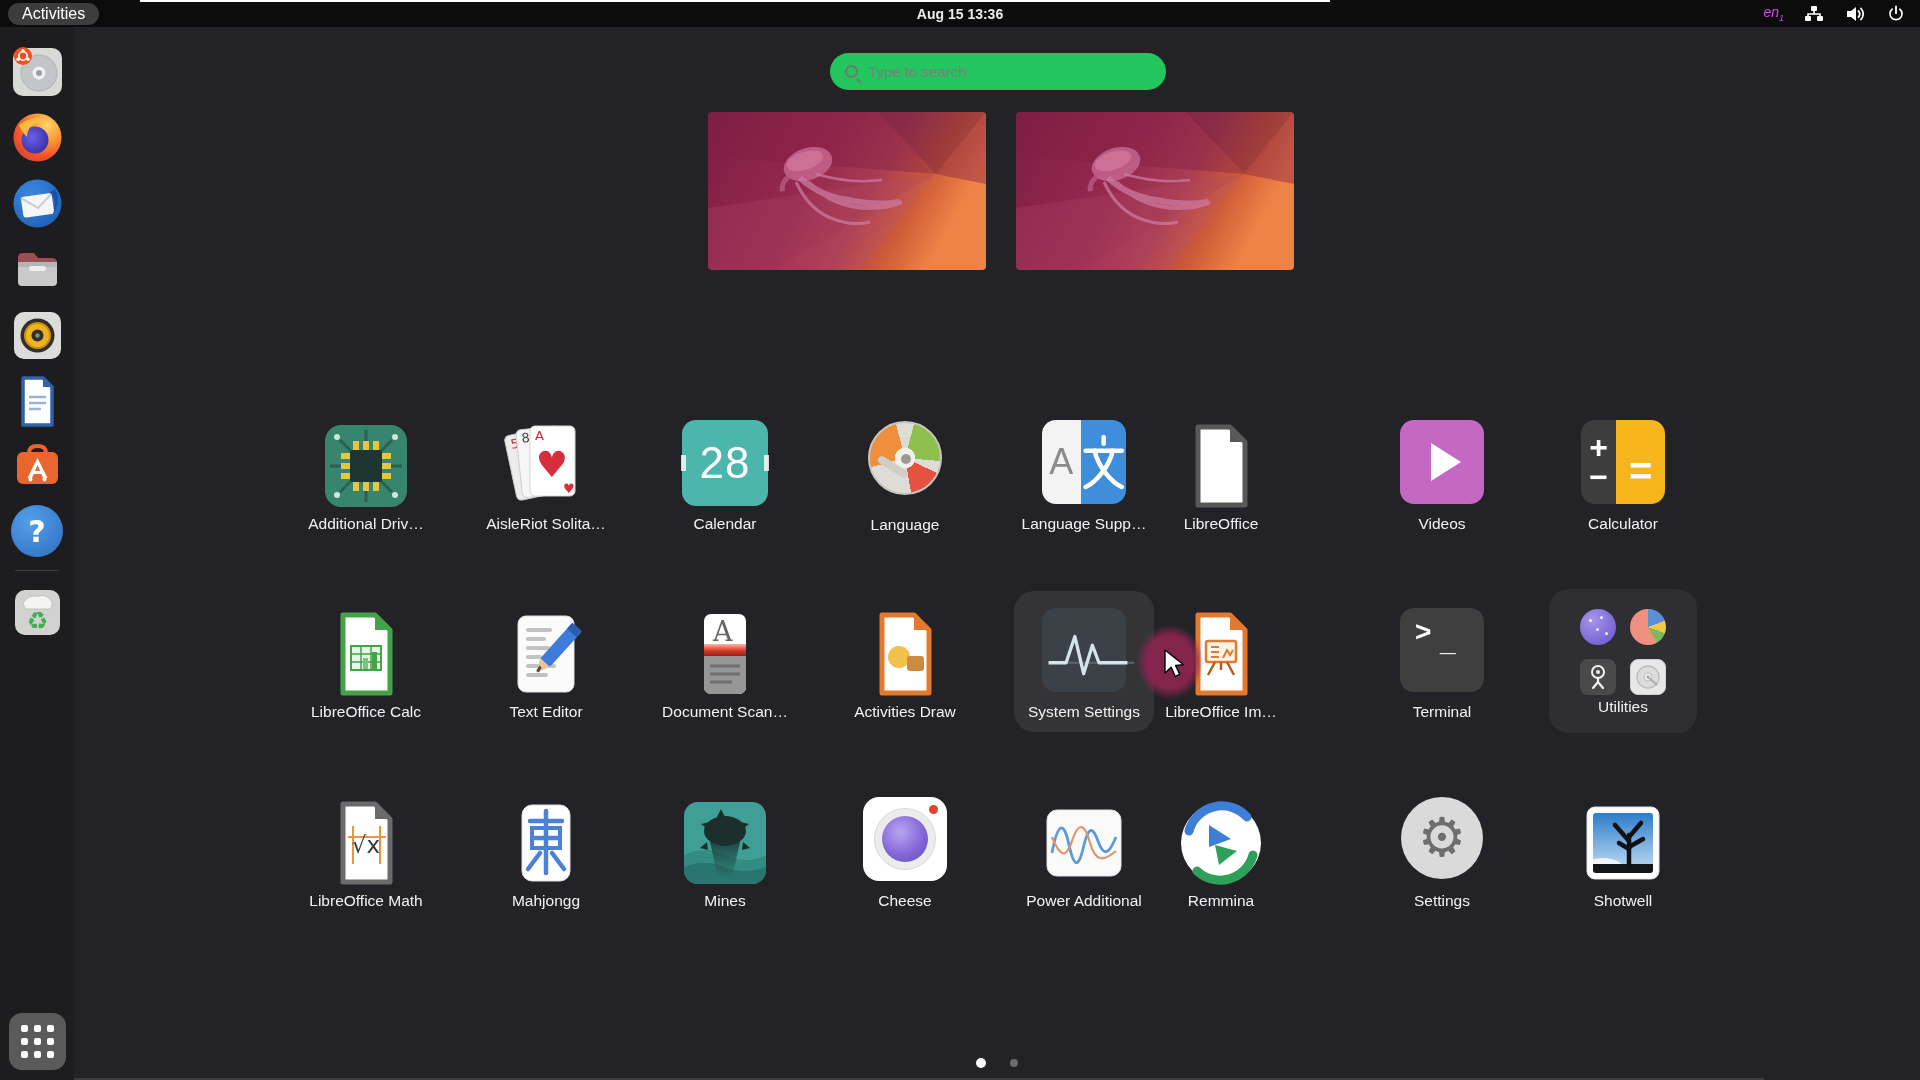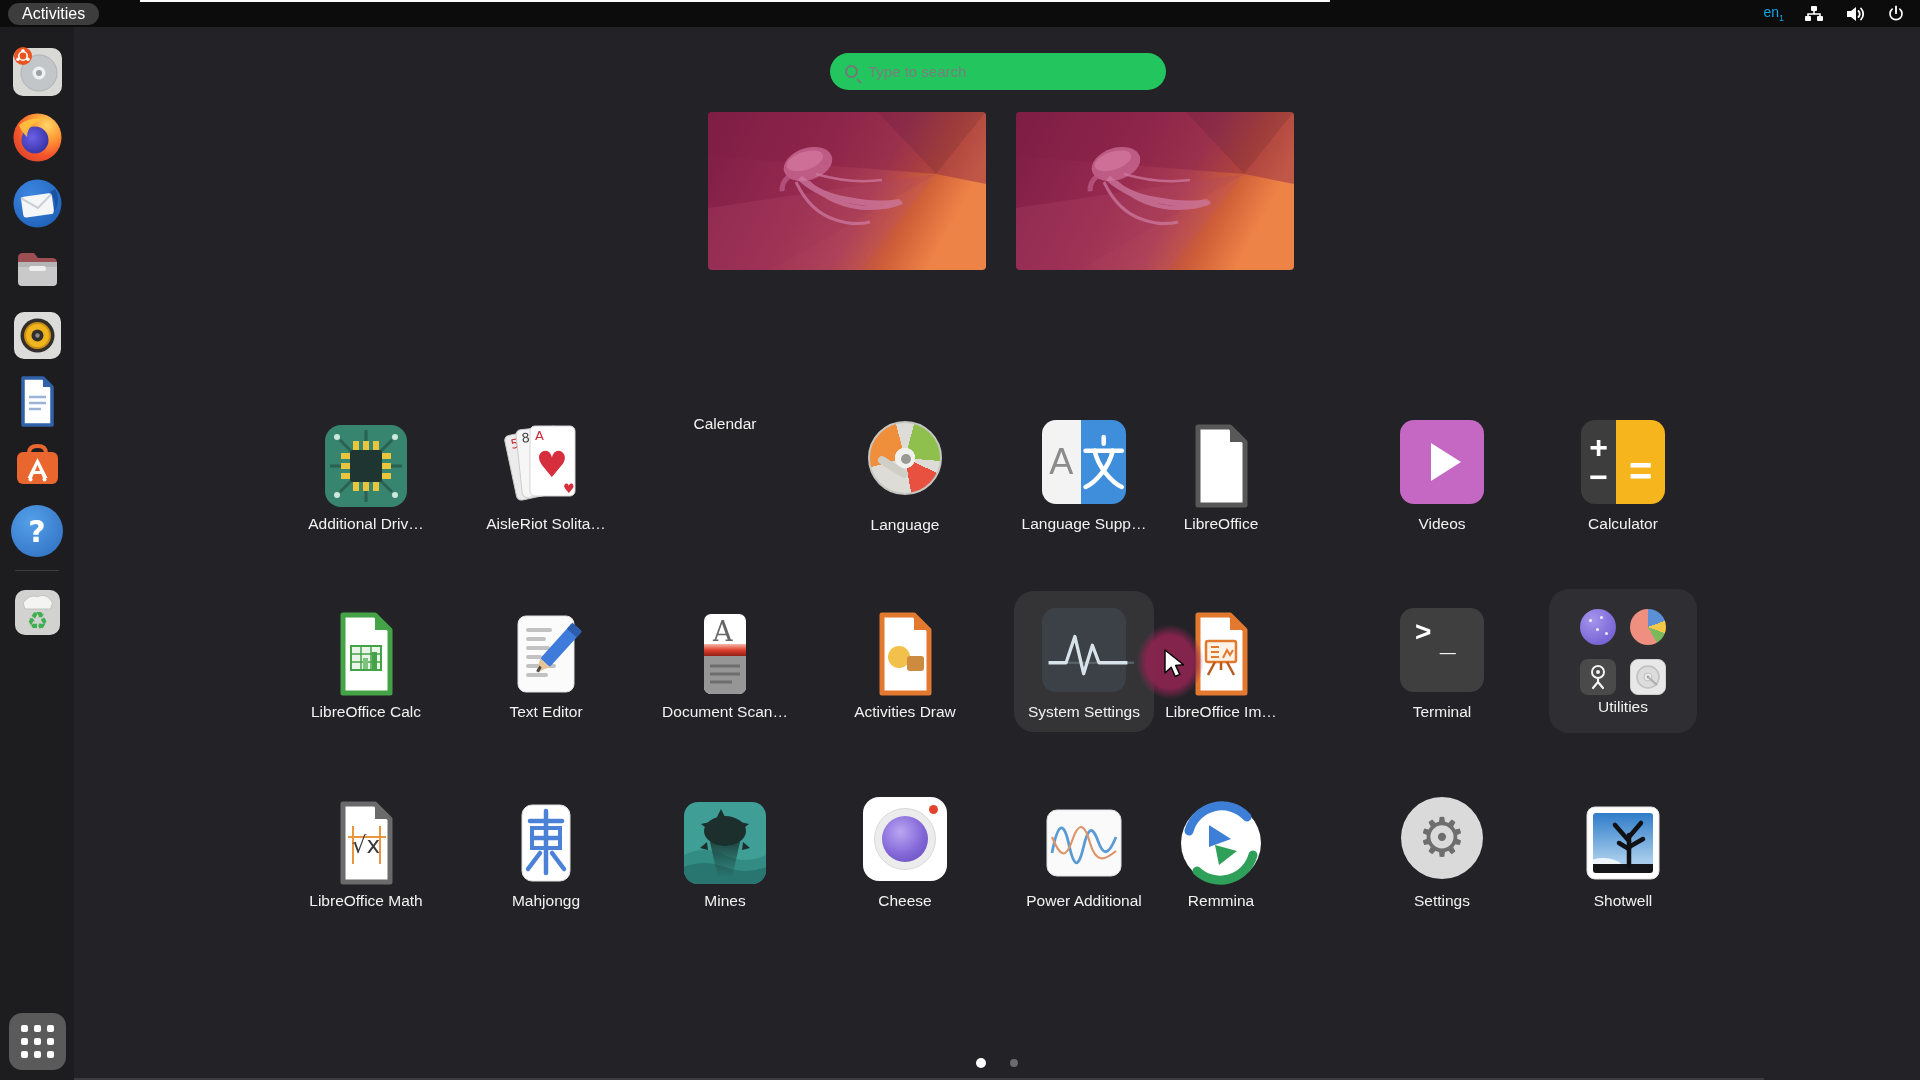--- a/index.html
+++ b/index.html
@@ -7,21 +7,21 @@
     font-family:"Liberation Sans", sans-serif; }
   .glyph { font-family:"DejaVu Sans", sans-serif; }
 
   
   #topbar { position:absolute; left:0; top:0; width:1920px; height:27px; background:#0c0c0c;
     display:flex; align-items:center; z-index:50; }
   #activities { margin-left:8px; height:22px; line-height:22px; padding:0 14px; border-radius:12px;
     background:#3d3d3d; color:#fff; font-size:16px; }
   #clock { position:absolute; left:0; right:0; text-align:center; color:#ededed; font-size:14px; font-weight:600; }
   #tray { position:absolute; right:14px; top:0; height:27px; display:flex; align-items:center; gap:20px; color:#fff; }
-  #kbd { font-size:14px; color:#0ea5e9; }
+  #kbd { font-size:14px; color:#d946ef;font-style:italic; }
   #kbd sub { font-size:9px; }
   .trayicon svg { display:block; }
   #top-sliver { position:absolute; left:140px; top:0; width:1190px; height:2px; background:#fdfdfd; z-index:60; }
   #bottom-sliver { position:absolute; left:64px; top:1078px; width:1700px; height:2px; background:#3c3c40; }
 
   
   #dock { position:absolute; left:0; top:27px; width:74px; height:1053px; background:#1d1d20;
     display:flex; flex-direction:column; align-items:center; padding-top:16px; gap:9px; }
   .docktile { width:57px; height:57px; border-radius:12px; display:flex; align-items:center; justify-content:center; }
   .docktile svg { display:block; }
@@ -112,20 +112,21 @@
   #cursor { position:absolute; left:1163px; top:649px; z-index:80; }
   .dot { position:absolute; border-radius:50%; }
   #dot1 { left:976px; top:1058px; width:10px; height:10px; background:#ffffff; }
   #dot2 { left:1010px; top:1059px; width:8px; height:8px; background:#6b6b6b; }
 </style>
 </head>
 <body>
 
 <div id="topbar">
   <div id="activities">Activities</div>
+  <div id="clock">Aug 15 13:36</div>
   <div id="tray">
     <span id="kbd"><span>en</span><sub>1</sub></span>
     <span class="trayicon">
       <svg width="20" height="18" viewBox="0 0 20 18">
           <g fill="#fff">
             <rect x="7" y="1" width="6" height="5" rx="1"></rect>
             <rect x="1" y="11" width="6" height="5" rx="1"></rect>
             <rect x="13" y="11" width="6" height="5" rx="1"></rect>
           </g>
           <path d="M10 6 V9 M4 11 V9 H16 V11" stroke="#fff" stroke-width="1.6" fill="none"></path>
@@ -367,20 +368,27 @@
         </g>
         <rect x="30" y="6" width="45" height="70" rx="5" fill="#fff" stroke="#d4d4d4"></rect>
         <text x="35" y="20" font-size="13" fill="#cc2a36">A</text>
         <text x="52" y="57" font-size="36" fill="#d62e3c" text-anchor="middle">♥</text>
         <text x="63" y="73" font-size="13" fill="#d62e3c">♥</text>
       </svg>
   </div>
   <div class="applabel">AisleRiot Solita…</div>
 </div>
 <div class="cell c2 r0">
+  <div class="appicon">
+    <div class="ic-cal">
+        <i class="l"></i>
+        <i class="r"></i>
+        <span>28</span>
+      </div>
+  </div>
   <div class="applabel">Calendar</div>
 </div>
 <div class="cell c3 r0">
   <div class="appicon">
     <div class="ic-gp">
         <div class="arm"></div>
         <div class="hub"></div>
       </div>
   </div>
   <div class="applabel">Language</div>

